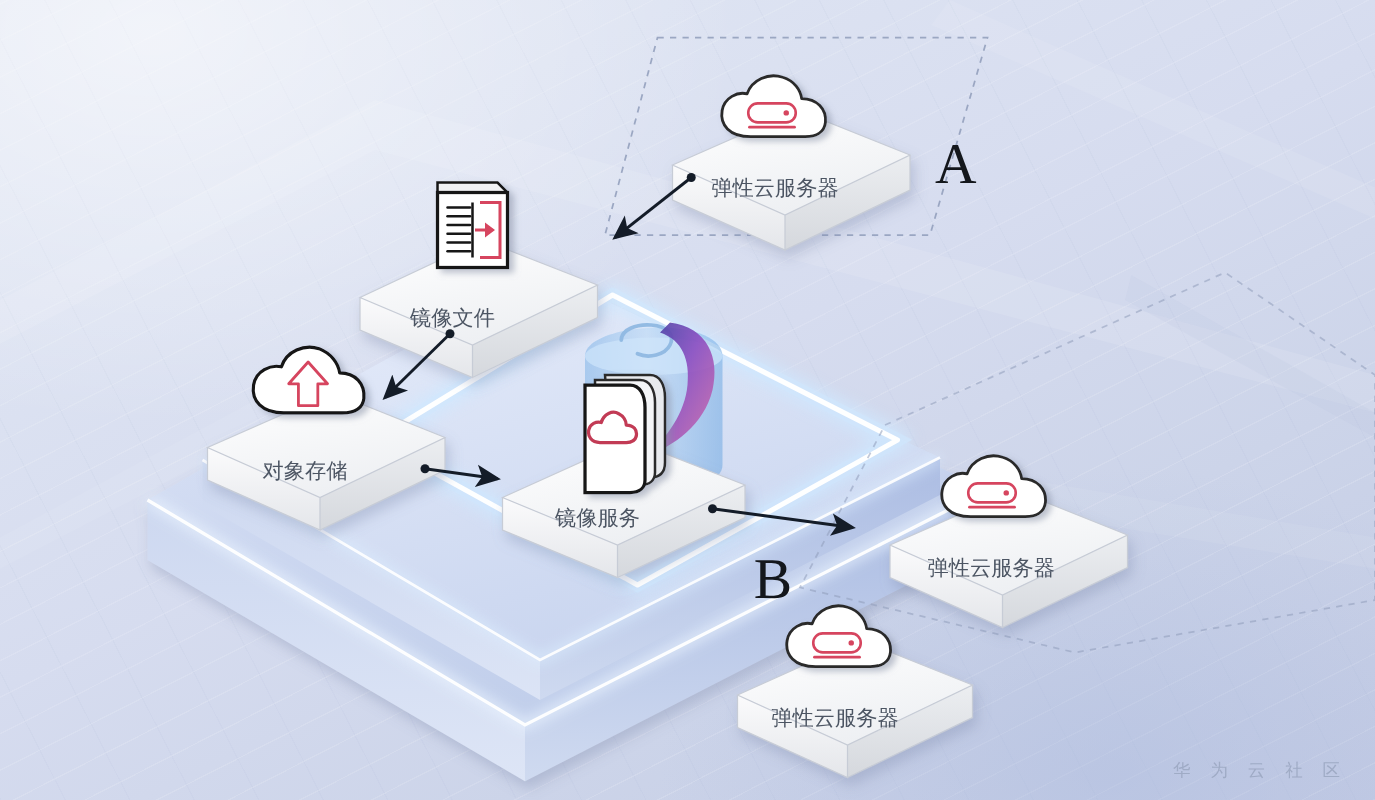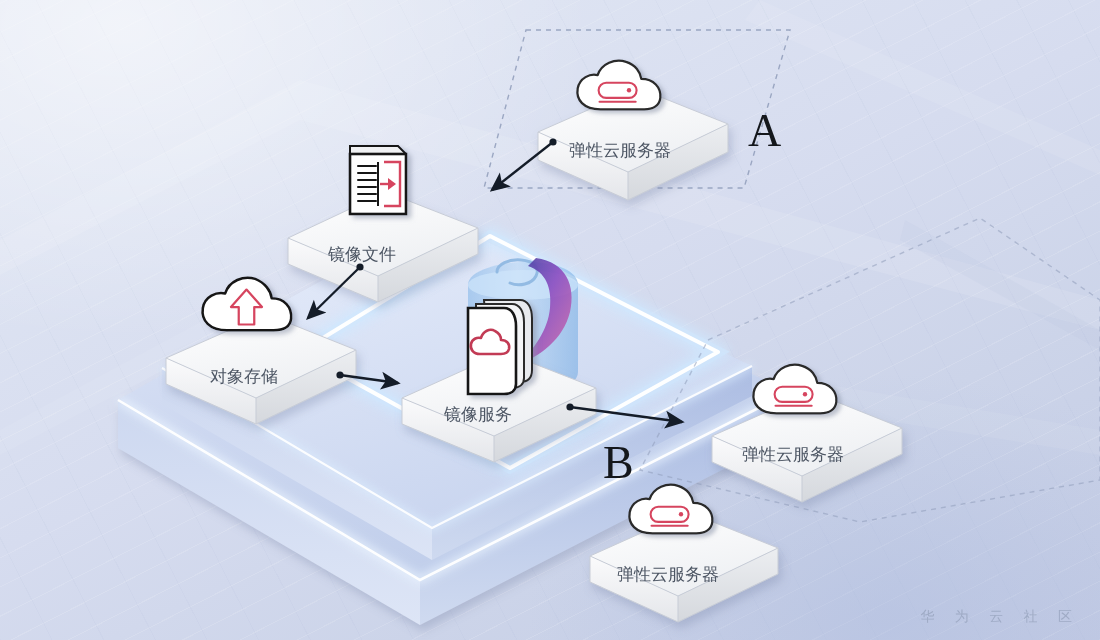--- a/index.html
+++ b/index.html
@@ -34,21 +34,21 @@
   .nodecap{
     font-family:"DejaVu Sans","Liberation Sans",sans-serif;
     font-size:17px;fill:#4c5563;
   }
   .biglabel{
     font-family:"Liberation Serif","DejaVu Serif",serif;
     font-size:46px;fill:#14171c;font-weight:400;
   }
   .watermark{
     position:absolute;right:22px;bottom:14px;
-    font-family:Liberation Mono, monospace;
+    font-family:Liberation Sans, sans-serif;
     font-size:14px;letter-spacing:6px;color:#9aa6c0;opacity:.85;
     user-select:none;
     margin-left:20px;
   }
 </style>
 </head>
 <body>
 
 <div id="stage">
 

